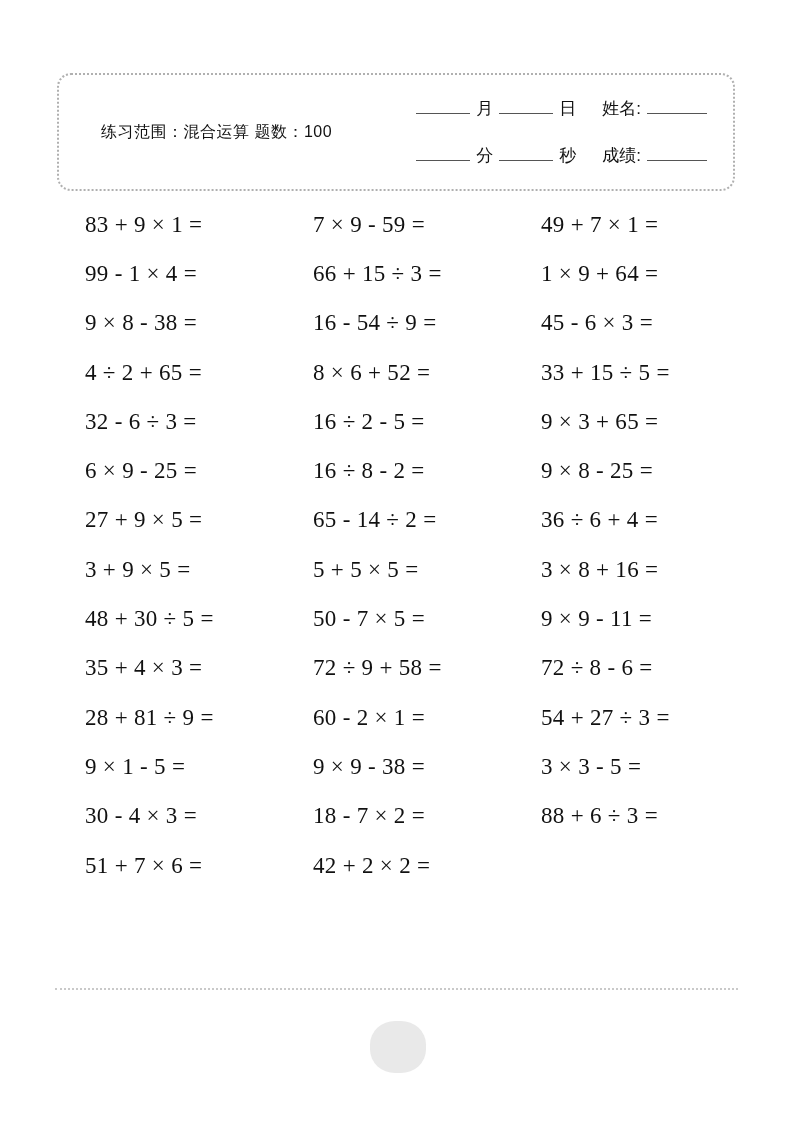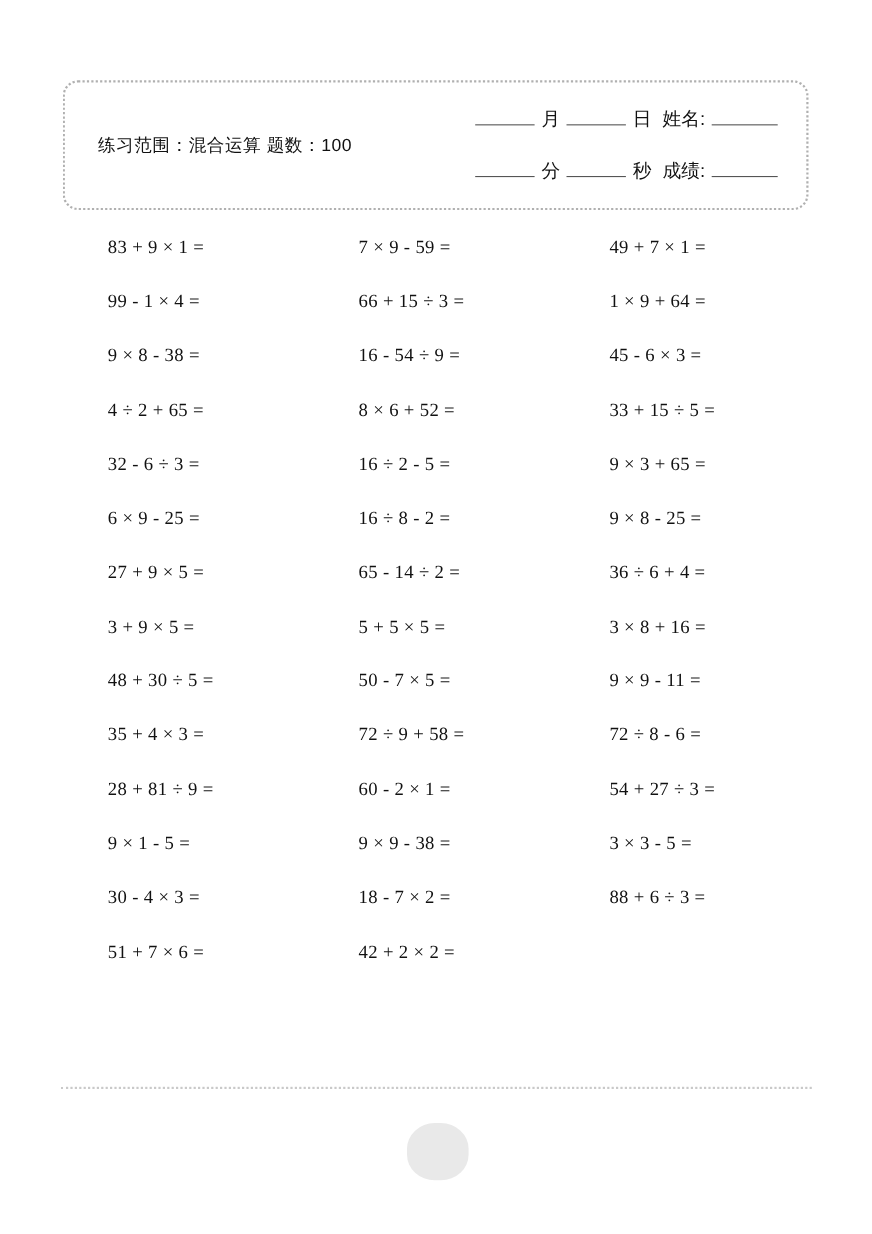--- a/index.html
+++ b/index.html
@@ -20,51 +20,50 @@
   }
   
   .header-box{
     position:absolute;left:57px;top:73px;width:678px;height:118px;
     border:2px dotted var(--border-color);
     border-radius:14px;
     display:flex;align-items:center;
     background:#ffffff;
   }
   .range-label{
-    margin-left:30px;
+    margin-left:42px;
     font-family:"Liberation Sans",sans-serif;
     font-size:16px;
     letter-spacing:0.5px;
     white-space:nowrap;
   }
   .header-right{
     margin-left:auto;margin-right:26px;
     display:flex;flex-direction:column;gap:24px;
     font-family:"Liberation Sans",sans-serif;
     font-size:17px;
   }
   .header-line{display:flex;align-items:baseline;white-space:nowrap;}
   .blank{
     display:inline-block;
     border-bottom:1.6px solid var(--line-color);
     width:54px;height:14px;
     margin:0 6px;
   }
   .blank.wide{width:60px;margin-right:0;}
-  .label-gap{margin-left:10px;}
+  .label-gap{margin-left:26px;}
   
   .problem-grid{
     position:absolute;left:85px;top:200px;width:660px;
     display:grid;
     grid-template-columns:228px 228px 204px;
     grid-auto-rows:49.3px;
     align-items:center;
-    font-size:17px;
+    font-size:23px;
     letter-spacing:0.3px;
-    margin-left:13px;
   }
   .problem{white-space:nowrap;}
   
   .dotted-sep{
     position:absolute;left:55px;width:683px;top:988px;
     border-top:2.5px dotted #c9c9c9;
   }
   .footer-oval{
     position:absolute;left:370px;top:1021px;
     width:56px;height:52px;

